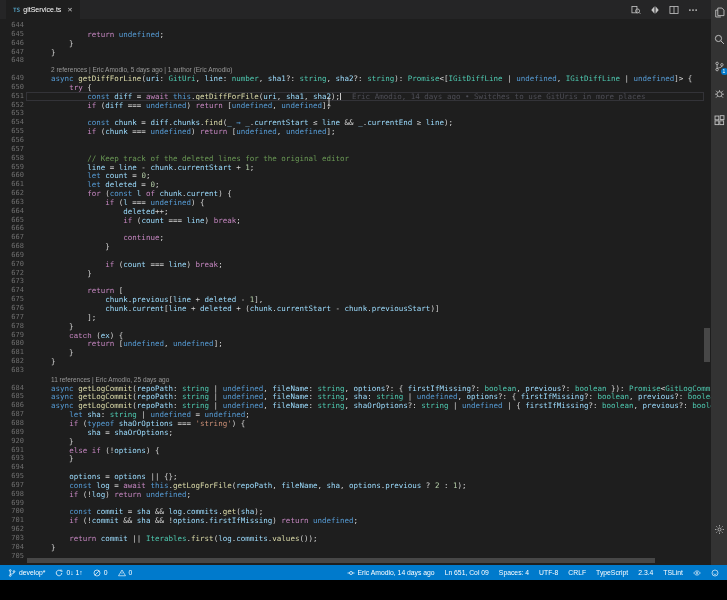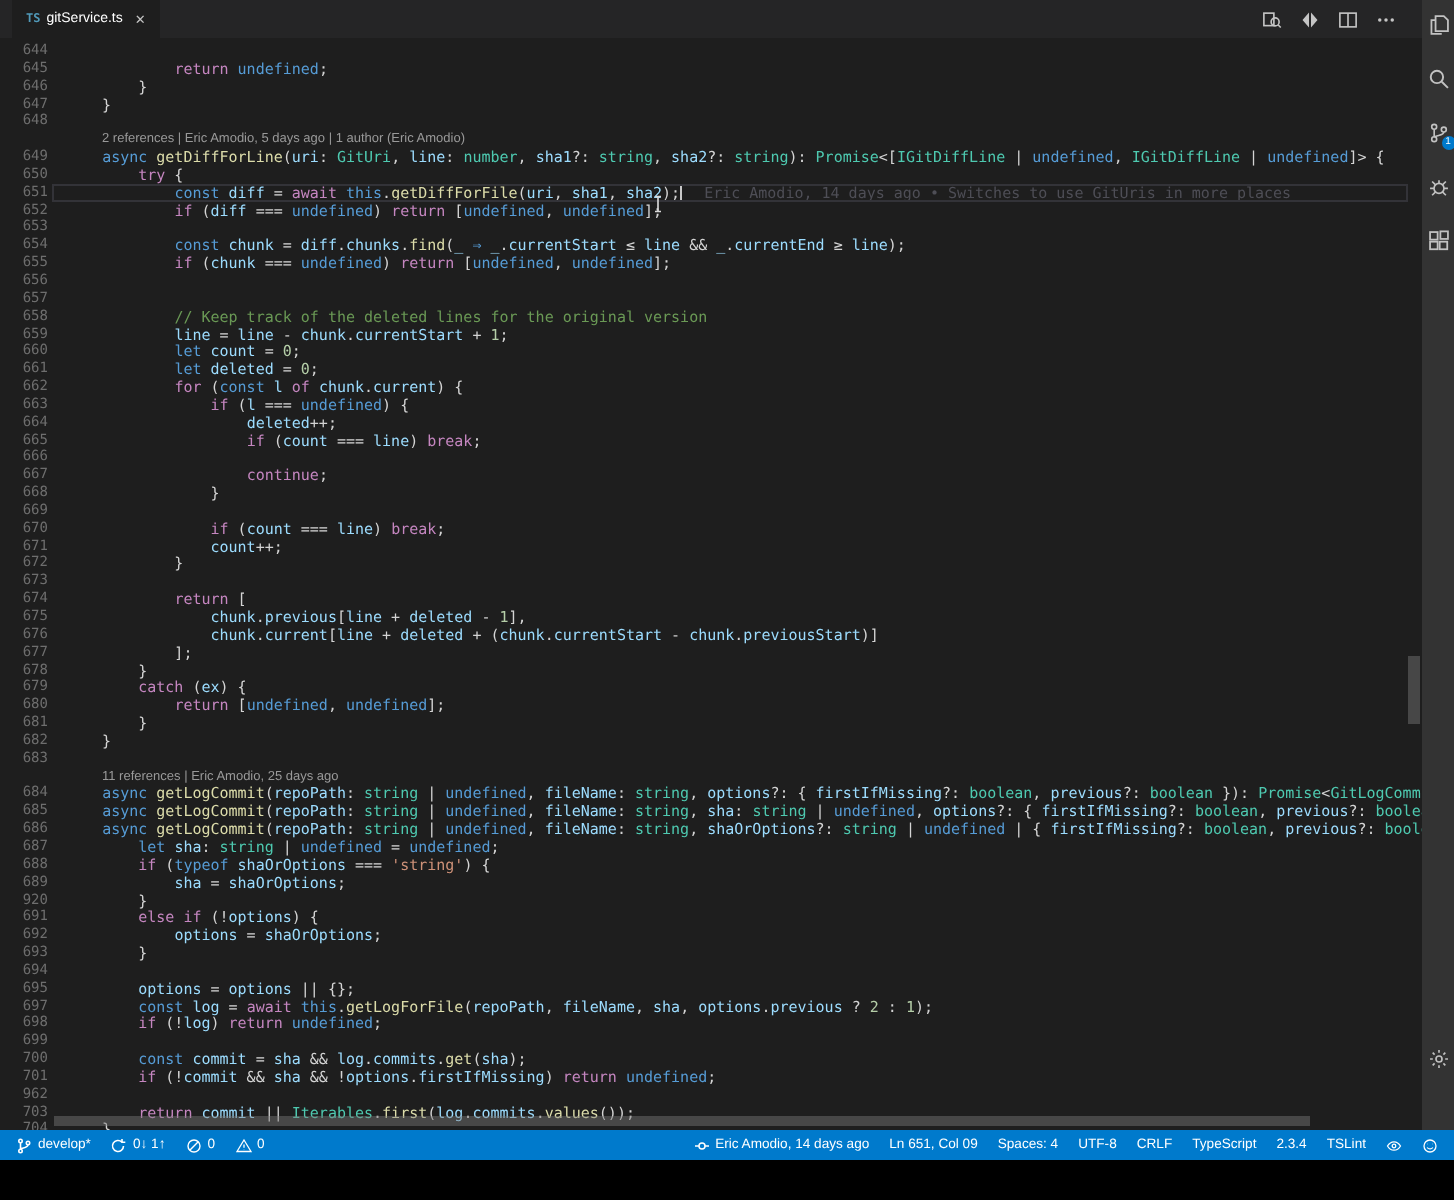--- a/index.html
+++ b/index.html
@@ -99,56 +99,54 @@
         <div class="row lens">2 references | Eric Amodio, 5 days ago | 1 author (Eric Amodio)</div>
         <div class="row"><span class="gutter">649</span><span class="src"><span style="color: rgb(212, 212, 212);">    </span><span style="color: rgb(86, 156, 214);">async </span><span style="color: rgb(220, 220, 170);">getDiffForLine</span><span style="color: rgb(212, 212, 212);">(</span><span style="color: rgb(156, 220, 254);">uri</span><span style="color: rgb(212, 212, 212);">: </span><span style="color: rgb(78, 201, 176);">GitUri</span><span style="color: rgb(212, 212, 212);">, </span><span style="color: rgb(156, 220, 254);">line</span><span style="color: rgb(212, 212, 212);">: </span><span style="color: rgb(78, 201, 176);">number</span><span style="color: rgb(212, 212, 212);">, </span><span style="color: rgb(156, 220, 254);">sha1</span><span style="color: rgb(212, 212, 212);">?: </span><span style="color: rgb(78, 201, 176);">string</span><span style="color: rgb(212, 212, 212);">, </span><span style="color: rgb(156, 220, 254);">sha2</span><span style="color: rgb(212, 212, 212);">?: </span><span style="color: rgb(78, 201, 176);">string</span><span style="color: rgb(212, 212, 212);">): </span><span style="color: rgb(78, 201, 176);">Promise</span><span style="color: rgb(212, 212, 212);">&lt;[</span><span style="color: rgb(78, 201, 176);">IGitDiffLine</span><span style="color: rgb(212, 212, 212);"> | </span><span style="color: rgb(86, 156, 214);">undefined</span><span style="color: rgb(212, 212, 212);">, </span><span style="color: rgb(78, 201, 176);">IGitDiffLine</span><span style="color: rgb(212, 212, 212);"> | </span><span style="color: rgb(86, 156, 214);">undefined</span><span style="color: rgb(212, 212, 212);">]&gt; {</span></span></div>
         <div class="row"><span class="gutter">650</span><span class="src"><span style="color: rgb(212, 212, 212);">        </span><span style="color: rgb(197, 134, 192);">try</span><span style="color: rgb(212, 212, 212);"> {</span></span></div>
         <div class="row current"><span class="gutter">651</span><span class="src"><span style="color: rgb(212, 212, 212);">            </span><span style="color: rgb(86, 156, 214);">const </span><span style="color: rgb(156, 220, 254);">diff</span><span style="color: rgb(212, 212, 212);"> = </span><span style="color: rgb(197, 134, 192);">await </span><span style="color: rgb(86, 156, 214);">this</span><span style="color: rgb(212, 212, 212);">.</span><span style="color: rgb(220, 220, 170);">getDiffForFile</span><span style="color: rgb(212, 212, 212);">(</span><span style="color: rgb(156, 220, 254);">uri</span><span style="color: rgb(212, 212, 212);">, </span><span style="color: rgb(156, 220, 254);">sha1</span><span style="color: rgb(212, 212, 212);">, </span><span style="color: rgb(156, 220, 254);">sha2</span><span style="color: rgb(212, 212, 212);">);</span><span class="cursor"></span><span class="blame" style="color: rgb(78, 78, 86);">Eric Amodio, 14 days ago • Switches to use GitUris in more places</span></span></div>
         <div class="row"><span class="gutter">652</span><span class="src"><span style="color: rgb(212, 212, 212);">            </span><span style="color: rgb(197, 134, 192);">if</span><span style="color: rgb(212, 212, 212);"> (</span><span style="color: rgb(156, 220, 254);">diff</span><span style="color: rgb(212, 212, 212);"> === </span><span style="color: rgb(86, 156, 214);">undefined</span><span style="color: rgb(212, 212, 212);">) </span><span style="color: rgb(197, 134, 192);">return</span><span style="color: rgb(212, 212, 212);"> [</span><span style="color: rgb(86, 156, 214);">undefined</span><span style="color: rgb(212, 212, 212);">, </span><span style="color: rgb(86, 156, 214);">undefined</span><span style="color: rgb(212, 212, 212);">];</span></span></div>
         <div class="row"><span class="gutter">653</span><span class="src"></span></div>
         <div class="row"><span class="gutter">654</span><span class="src"><span style="color: rgb(212, 212, 212);">            </span><span style="color: rgb(86, 156, 214);">const </span><span style="color: rgb(156, 220, 254);">chunk</span><span style="color: rgb(212, 212, 212);"> = </span><span style="color: rgb(156, 220, 254);">diff</span><span style="color: rgb(212, 212, 212);">.</span><span style="color: rgb(156, 220, 254);">chunks</span><span style="color: rgb(212, 212, 212);">.</span><span style="color: rgb(220, 220, 170);">find</span><span style="color: rgb(212, 212, 212);">(</span><span style="color: rgb(156, 220, 254);">_</span><span style="color: rgb(212, 212, 212);"> </span><span style="color: rgb(86, 156, 214);">⇒</span><span style="color: rgb(212, 212, 212);"> </span><span style="color: rgb(156, 220, 254);">_</span><span style="color: rgb(212, 212, 212);">.</span><span style="color: rgb(156, 220, 254);">currentStart</span><span style="color: rgb(212, 212, 212);"> ≤ </span><span style="color: rgb(156, 220, 254);">line</span><span style="color: rgb(212, 212, 212);"> &amp;&amp; </span><span style="color: rgb(156, 220, 254);">_</span><span style="color: rgb(212, 212, 212);">.</span><span style="color: rgb(156, 220, 254);">currentEnd</span><span style="color: rgb(212, 212, 212);"> ≥ </span><span style="color: rgb(156, 220, 254);">line</span><span style="color: rgb(212, 212, 212);">);</span></span></div>
         <div class="row"><span class="gutter">655</span><span class="src"><span style="color: rgb(212, 212, 212);">            </span><span style="color: rgb(197, 134, 192);">if</span><span style="color: rgb(212, 212, 212);"> (</span><span style="color: rgb(156, 220, 254);">chunk</span><span style="color: rgb(212, 212, 212);"> === </span><span style="color: rgb(86, 156, 214);">undefined</span><span style="color: rgb(212, 212, 212);">) </span><span style="color: rgb(197, 134, 192);">return</span><span style="color: rgb(212, 212, 212);"> [</span><span style="color: rgb(86, 156, 214);">undefined</span><span style="color: rgb(212, 212, 212);">, </span><span style="color: rgb(86, 156, 214);">undefined</span><span style="color: rgb(212, 212, 212);">];</span></span></div>
         <div class="row"><span class="gutter">656</span><span class="src"></span></div>
         <div class="row"><span class="gutter">657</span><span class="src"><span style="color: rgb(212, 212, 212);">            </span></span></div>
-        <div class="row"><span class="gutter">658</span><span class="src"><span style="color: rgb(212, 212, 212);">            </span><span style="color: rgb(106, 153, 85);">// Keep track of the deleted lines for the original version</span></span></div>
+        <div class="row"><span class="gutter">658</span><span class="src"><span style="color: rgb(212, 212, 212);">            </span><span style="color: rgb(106, 153, 85);">// Keep track of the deleted lines for the original editor</span></span></div>
         <div class="row"><span class="gutter">659</span><span class="src"><span style="color: rgb(212, 212, 212);">            </span><span style="color: rgb(156, 220, 254);">line</span><span style="color: rgb(212, 212, 212);"> = </span><span style="color: rgb(156, 220, 254);">line</span><span style="color: rgb(212, 212, 212);"> - </span><span style="color: rgb(156, 220, 254);">chunk</span><span style="color: rgb(212, 212, 212);">.</span><span style="color: rgb(156, 220, 254);">currentStart</span><span style="color: rgb(212, 212, 212);"> + </span><span style="color: rgb(181, 206, 168);">1</span><span style="color: rgb(212, 212, 212);">;</span></span></div>
         <div class="row"><span class="gutter">660</span><span class="src"><span style="color: rgb(212, 212, 212);">            </span><span style="color: rgb(86, 156, 214);">let </span><span style="color: rgb(156, 220, 254);">count</span><span style="color: rgb(212, 212, 212);"> = </span><span style="color: rgb(181, 206, 168);">0</span><span style="color: rgb(212, 212, 212);">;</span></span></div>
         <div class="row"><span class="gutter">661</span><span class="src"><span style="color: rgb(212, 212, 212);">            </span><span style="color: rgb(86, 156, 214);">let </span><span style="color: rgb(156, 220, 254);">deleted</span><span style="color: rgb(212, 212, 212);"> = </span><span style="color: rgb(181, 206, 168);">0</span><span style="color: rgb(212, 212, 212);">;</span></span></div>
         <div class="row"><span class="gutter">662</span><span class="src"><span style="color: rgb(212, 212, 212);">            </span><span style="color: rgb(197, 134, 192);">for</span><span style="color: rgb(212, 212, 212);"> (</span><span style="color: rgb(86, 156, 214);">const </span><span style="color: rgb(156, 220, 254);">l</span><span style="color: rgb(212, 212, 212);"> </span><span style="color: rgb(197, 134, 192);">of</span><span style="color: rgb(212, 212, 212);"> </span><span style="color: rgb(156, 220, 254);">chunk</span><span style="color: rgb(212, 212, 212);">.</span><span style="color: rgb(156, 220, 254);">current</span><span style="color: rgb(212, 212, 212);">) {</span></span></div>
         <div class="row"><span class="gutter">663</span><span class="src"><span style="color: rgb(212, 212, 212);">                </span><span style="color: rgb(197, 134, 192);">if</span><span style="color: rgb(212, 212, 212);"> (</span><span style="color: rgb(156, 220, 254);">l</span><span style="color: rgb(212, 212, 212);"> === </span><span style="color: rgb(86, 156, 214);">undefined</span><span style="color: rgb(212, 212, 212);">) {</span></span></div>
         <div class="row"><span class="gutter">664</span><span class="src"><span style="color: rgb(212, 212, 212);">                    </span><span style="color: rgb(156, 220, 254);">deleted</span><span style="color: rgb(212, 212, 212);">++;</span></span></div>
         <div class="row"><span class="gutter">665</span><span class="src"><span style="color: rgb(212, 212, 212);">                    </span><span style="color: rgb(197, 134, 192);">if</span><span style="color: rgb(212, 212, 212);"> (</span><span style="color: rgb(156, 220, 254);">count</span><span style="color: rgb(212, 212, 212);"> === </span><span style="color: rgb(156, 220, 254);">line</span><span style="color: rgb(212, 212, 212);">) </span><span style="color: rgb(197, 134, 192);">break</span><span style="color: rgb(212, 212, 212);">;</span></span></div>
         <div class="row"><span class="gutter">666</span><span class="src"></span></div>
         <div class="row"><span class="gutter">667</span><span class="src"><span style="color: rgb(212, 212, 212);">                    </span><span style="color: rgb(197, 134, 192);">continue</span><span style="color: rgb(212, 212, 212);">;</span></span></div>
         <div class="row"><span class="gutter">668</span><span class="src"><span style="color: rgb(212, 212, 212);">                }</span></span></div>
         <div class="row"><span class="gutter">669</span><span class="src"></span></div>
         <div class="row"><span class="gutter">670</span><span class="src"><span style="color: rgb(212, 212, 212);">                </span><span style="color: rgb(197, 134, 192);">if</span><span style="color: rgb(212, 212, 212);"> (</span><span style="color: rgb(156, 220, 254);">count</span><span style="color: rgb(212, 212, 212);"> === </span><span style="color: rgb(156, 220, 254);">line</span><span style="color: rgb(212, 212, 212);">) </span><span style="color: rgb(197, 134, 192);">break</span><span style="color: rgb(212, 212, 212);">;</span></span></div>
-        <div class="row"><span class="gutter">671</span><span class="src"><span style="color: rgb(212, 212, 212);">                </span><span style="color: rgb(156, 220, 254);">count</span><span style="color: rgb(212, 212, 212);">++;</span></span></div>
         <div class="row"><span class="gutter">672</span><span class="src"><span style="color: rgb(212, 212, 212);">            }</span></span></div>
         <div class="row"><span class="gutter">673</span><span class="src"></span></div>
         <div class="row"><span class="gutter">674</span><span class="src"><span style="color: rgb(212, 212, 212);">            </span><span style="color: rgb(197, 134, 192);">return</span><span style="color: rgb(212, 212, 212);"> [</span></span></div>
         <div class="row"><span class="gutter">675</span><span class="src"><span style="color: rgb(212, 212, 212);">                </span><span style="color: rgb(156, 220, 254);">chunk</span><span style="color: rgb(212, 212, 212);">.</span><span style="color: rgb(156, 220, 254);">previous</span><span style="color: rgb(212, 212, 212);">[</span><span style="color: rgb(156, 220, 254);">line</span><span style="color: rgb(212, 212, 212);"> + </span><span style="color: rgb(156, 220, 254);">deleted</span><span style="color: rgb(212, 212, 212);"> - </span><span style="color: rgb(181, 206, 168);">1</span><span style="color: rgb(212, 212, 212);">],</span></span></div>
         <div class="row"><span class="gutter">676</span><span class="src"><span style="color: rgb(212, 212, 212);">                </span><span style="color: rgb(156, 220, 254);">chunk</span><span style="color: rgb(212, 212, 212);">.</span><span style="color: rgb(156, 220, 254);">current</span><span style="color: rgb(212, 212, 212);">[</span><span style="color: rgb(156, 220, 254);">line</span><span style="color: rgb(212, 212, 212);"> + </span><span style="color: rgb(156, 220, 254);">deleted</span><span style="color: rgb(212, 212, 212);"> + (</span><span style="color: rgb(156, 220, 254);">chunk</span><span style="color: rgb(212, 212, 212);">.</span><span style="color: rgb(156, 220, 254);">currentStart</span><span style="color: rgb(212, 212, 212);"> - </span><span style="color: rgb(156, 220, 254);">chunk</span><span style="color: rgb(212, 212, 212);">.</span><span style="color: rgb(156, 220, 254);">previousStart</span><span style="color: rgb(212, 212, 212);">)]</span></span></div>
         <div class="row"><span class="gutter">677</span><span class="src"><span style="color: rgb(212, 212, 212);">            ];</span></span></div>
         <div class="row"><span class="gutter">678</span><span class="src"><span style="color: rgb(212, 212, 212);">        }</span></span></div>
-        <div class="row"><span class="gutter">679</span><span class="src"><span style="color: rgb(212, 212, 212);">        </span><span style="color: rgb(197, 134, 192);">catch</span><span style="color: rgb(212, 212, 212);"> (</span><span style="color: rgb(156, 220, 254);">ex</span><span style="color: rgb(212, 212, 212);">) {</span></span></div>
+        <div class="row"><span class="gutter">679</span><span class="src"><span style="color: rgb(212, 212, 212);">        </span><span style="color: rgb(197, 134, 192); font-family: Liberation Mono, monospace;">catch</span><span style="color: rgb(212, 212, 212);"> (</span><span style="color: rgb(156, 220, 254);">ex</span><span style="color: rgb(212, 212, 212);">) {</span></span></div>
         <div class="row"><span class="gutter">680</span><span class="src"><span style="color: rgb(212, 212, 212);">            </span><span style="color: rgb(197, 134, 192);">return</span><span style="color: rgb(212, 212, 212);"> [</span><span style="color: rgb(86, 156, 214);">undefined</span><span style="color: rgb(212, 212, 212);">, </span><span style="color: rgb(86, 156, 214);">undefined</span><span style="color: rgb(212, 212, 212);">];</span></span></div>
         <div class="row"><span class="gutter">681</span><span class="src"><span style="color: rgb(212, 212, 212);">        }</span></span></div>
         <div class="row"><span class="gutter">682</span><span class="src"><span style="color: rgb(212, 212, 212);">    }</span></span></div>
         <div class="row"><span class="gutter">683</span><span class="src"></span></div>
         <div class="row lens">11 references | Eric Amodio, 25 days ago</div>
         <div class="row"><span class="gutter">684</span><span class="src"><span style="color: rgb(212, 212, 212);">    </span><span style="color: rgb(86, 156, 214);">async </span><span style="color: rgb(220, 220, 170);">getLogCommit</span><span style="color: rgb(212, 212, 212);">(</span><span style="color: rgb(156, 220, 254);">repoPath</span><span style="color: rgb(212, 212, 212);">: </span><span style="color: rgb(78, 201, 176);">string</span><span style="color: rgb(212, 212, 212);"> | </span><span style="color: rgb(86, 156, 214);">undefined</span><span style="color: rgb(212, 212, 212);">, </span><span style="color: rgb(156, 220, 254);">fileName</span><span style="color: rgb(212, 212, 212);">: </span><span style="color: rgb(78, 201, 176);">string</span><span style="color: rgb(212, 212, 212);">, </span><span style="color: rgb(156, 220, 254);">options</span><span style="color: rgb(212, 212, 212);">?: { </span><span style="color: rgb(156, 220, 254);">firstIfMissing</span><span style="color: rgb(212, 212, 212);">?: </span><span style="color: rgb(78, 201, 176);">boolean</span><span style="color: rgb(212, 212, 212);">, </span><span style="color: rgb(156, 220, 254);">previous</span><span style="color: rgb(212, 212, 212);">?: </span><span style="color: rgb(78, 201, 176);">boolean</span><span style="color: rgb(212, 212, 212);"> }): </span><span style="color: rgb(78, 201, 176);">Promise</span><span style="color: rgb(212, 212, 212);">&lt;</span><span style="color: rgb(78, 201, 176);">GitLogCommit</span></span></div>
         <div class="row"><span class="gutter">685</span><span class="src"><span style="color: rgb(212, 212, 212);">    </span><span style="color: rgb(86, 156, 214);">async </span><span style="color: rgb(220, 220, 170);">getLogCommit</span><span style="color: rgb(212, 212, 212);">(</span><span style="color: rgb(156, 220, 254);">repoPath</span><span style="color: rgb(212, 212, 212);">: </span><span style="color: rgb(78, 201, 176);">string</span><span style="color: rgb(212, 212, 212);"> | </span><span style="color: rgb(86, 156, 214);">undefined</span><span style="color: rgb(212, 212, 212);">, </span><span style="color: rgb(156, 220, 254);">fileName</span><span style="color: rgb(212, 212, 212);">: </span><span style="color: rgb(78, 201, 176);">string</span><span style="color: rgb(212, 212, 212);">, </span><span style="color: rgb(156, 220, 254);">sha</span><span style="color: rgb(212, 212, 212);">: </span><span style="color: rgb(78, 201, 176);">string</span><span style="color: rgb(212, 212, 212);"> | </span><span style="color: rgb(86, 156, 214);">undefined</span><span style="color: rgb(212, 212, 212);">, </span><span style="color: rgb(156, 220, 254);">options</span><span style="color: rgb(212, 212, 212);">?: { </span><span style="color: rgb(156, 220, 254);">firstIfMissing</span><span style="color: rgb(212, 212, 212);">?: </span><span style="color: rgb(78, 201, 176);">boolean</span><span style="color: rgb(212, 212, 212);">, </span><span style="color: rgb(156, 220, 254);">previous</span><span style="color: rgb(212, 212, 212);">?: </span><span style="color: rgb(78, 201, 176);">boolean</span></span></div>
         <div class="row"><span class="gutter">686</span><span class="src"><span style="color: rgb(212, 212, 212);">    </span><span style="color: rgb(86, 156, 214);">async </span><span style="color: rgb(220, 220, 170);">getLogCommit</span><span style="color: rgb(212, 212, 212);">(</span><span style="color: rgb(156, 220, 254);">repoPath</span><span style="color: rgb(212, 212, 212);">: </span><span style="color: rgb(78, 201, 176);">string</span><span style="color: rgb(212, 212, 212);"> | </span><span style="color: rgb(86, 156, 214);">undefined</span><span style="color: rgb(212, 212, 212);">, </span><span style="color: rgb(156, 220, 254);">fileName</span><span style="color: rgb(212, 212, 212);">: </span><span style="color: rgb(78, 201, 176);">string</span><span style="color: rgb(212, 212, 212);">, </span><span style="color: rgb(156, 220, 254);">shaOrOptions</span><span style="color: rgb(212, 212, 212);">?: </span><span style="color: rgb(78, 201, 176);">string</span><span style="color: rgb(212, 212, 212);"> | </span><span style="color: rgb(86, 156, 214);">undefined</span><span style="color: rgb(212, 212, 212);"> | { </span><span style="color: rgb(156, 220, 254);">firstIfMissing</span><span style="color: rgb(212, 212, 212);">?: </span><span style="color: rgb(78, 201, 176);">boolean</span><span style="color: rgb(212, 212, 212);">, </span><span style="color: rgb(156, 220, 254);">previous</span><span style="color: rgb(212, 212, 212);">?: </span><span style="color: rgb(78, 201, 176);">boolean</span></span></div>
         <div class="row"><span class="gutter">687</span><span class="src"><span style="color: rgb(212, 212, 212);">        </span><span style="color: rgb(86, 156, 214);">let </span><span style="color: rgb(156, 220, 254);">sha</span><span style="color: rgb(212, 212, 212);">: </span><span style="color: rgb(78, 201, 176);">string</span><span style="color: rgb(212, 212, 212);"> | </span><span style="color: rgb(86, 156, 214);">undefined</span><span style="color: rgb(212, 212, 212);"> = </span><span style="color: rgb(86, 156, 214);">undefined</span><span style="color: rgb(212, 212, 212);">;</span></span></div>
         <div class="row"><span class="gutter">688</span><span class="src"><span style="color: rgb(212, 212, 212);">        </span><span style="color: rgb(197, 134, 192);">if</span><span style="color: rgb(212, 212, 212);"> (</span><span style="color: rgb(86, 156, 214);">typeof </span><span style="color: rgb(156, 220, 254);">shaOrOptions</span><span style="color: rgb(212, 212, 212);"> === </span><span style="color: rgb(206, 145, 120);">'string'</span><span style="color: rgb(212, 212, 212);">) {</span></span></div>
         <div class="row"><span class="gutter">689</span><span class="src"><span style="color: rgb(212, 212, 212);">            </span><span style="color: rgb(156, 220, 254);">sha</span><span style="color: rgb(212, 212, 212);"> = </span><span style="color: rgb(156, 220, 254);">shaOrOptions</span><span style="color: rgb(212, 212, 212);">;</span></span></div>
         <div class="row"><span class="gutter">920</span><span class="src"><span style="color: rgb(212, 212, 212);">        }</span></span></div>
         <div class="row"><span class="gutter">691</span><span class="src"><span style="color: rgb(212, 212, 212);">        </span><span style="color: rgb(197, 134, 192);">else</span><span style="color: rgb(212, 212, 212);"> </span><span style="color: rgb(197, 134, 192);">if</span><span style="color: rgb(212, 212, 212);"> (!</span><span style="color: rgb(156, 220, 254);">options</span><span style="color: rgb(212, 212, 212);">) {</span></span></div>
-        <div class="row"><span class="gutter">692</span><span class="src"><span style="color: rgb(212, 212, 212);">            </span><span style="color: rgb(156, 220, 254);">options</span><span style="color: rgb(212, 212, 212);"> = </span><span style="color: rgb(156, 220, 254);">shaOrOptions</span><span style="color: rgb(212, 212, 212);">;</span></span></div>
         <div class="row"><span class="gutter">693</span><span class="src"><span style="color: rgb(212, 212, 212);">        }</span></span></div>
         <div class="row"><span class="gutter">694</span><span class="src"></span></div>
         <div class="row"><span class="gutter">695</span><span class="src"><span style="color: rgb(212, 212, 212);">        </span><span style="color: rgb(156, 220, 254);">options</span><span style="color: rgb(212, 212, 212);"> = </span><span style="color: rgb(156, 220, 254);">options</span><span style="color: rgb(212, 212, 212);"> || {};</span></span></div>
         <div class="row"><span class="gutter">697</span><span class="src"><span style="color: rgb(212, 212, 212);">        </span><span style="color: rgb(86, 156, 214);">const </span><span style="color: rgb(156, 220, 254);">log</span><span style="color: rgb(212, 212, 212);"> = </span><span style="color: rgb(197, 134, 192);">await </span><span style="color: rgb(86, 156, 214);">this</span><span style="color: rgb(212, 212, 212);">.</span><span style="color: rgb(220, 220, 170);">getLogForFile</span><span style="color: rgb(212, 212, 212);">(</span><span style="color: rgb(156, 220, 254);">repoPath</span><span style="color: rgb(212, 212, 212);">, </span><span style="color: rgb(156, 220, 254);">fileName</span><span style="color: rgb(212, 212, 212);">, </span><span style="color: rgb(156, 220, 254);">sha</span><span style="color: rgb(212, 212, 212);">, </span><span style="color: rgb(156, 220, 254);">options</span><span style="color: rgb(212, 212, 212);">.</span><span style="color: rgb(156, 220, 254);">previous</span><span style="color: rgb(212, 212, 212);"> ? </span><span style="color: rgb(181, 206, 168);">2</span><span style="color: rgb(212, 212, 212);"> : </span><span style="color: rgb(181, 206, 168);">1</span><span style="color: rgb(212, 212, 212);">);</span></span></div>
         <div class="row"><span class="gutter">698</span><span class="src"><span style="color: rgb(212, 212, 212);">        </span><span style="color: rgb(197, 134, 192);">if</span><span style="color: rgb(212, 212, 212);"> (!</span><span style="color: rgb(156, 220, 254);">log</span><span style="color: rgb(212, 212, 212);">) </span><span style="color: rgb(197, 134, 192);">return</span><span style="color: rgb(212, 212, 212);"> </span><span style="color: rgb(86, 156, 214);">undefined</span><span style="color: rgb(212, 212, 212);">;</span></span></div>
         <div class="row"><span class="gutter">699</span><span class="src"></span></div>
         <div class="row"><span class="gutter">700</span><span class="src"><span style="color: rgb(212, 212, 212);">        </span><span style="color: rgb(86, 156, 214);">const </span><span style="color: rgb(156, 220, 254);">commit</span><span style="color: rgb(212, 212, 212);"> = </span><span style="color: rgb(156, 220, 254);">sha</span><span style="color: rgb(212, 212, 212);"> &amp;&amp; </span><span style="color: rgb(156, 220, 254);">log</span><span style="color: rgb(212, 212, 212);">.</span><span style="color: rgb(156, 220, 254);">commits</span><span style="color: rgb(212, 212, 212);">.</span><span style="color: rgb(220, 220, 170);">get</span><span style="color: rgb(212, 212, 212);">(</span><span style="color: rgb(156, 220, 254);">sha</span><span style="color: rgb(212, 212, 212);">);</span></span></div>
         <div class="row"><span class="gutter">701</span><span class="src"><span style="color: rgb(212, 212, 212);">        </span><span style="color: rgb(197, 134, 192);">if</span><span style="color: rgb(212, 212, 212);"> (!</span><span style="color: rgb(156, 220, 254);">commit</span><span style="color: rgb(212, 212, 212);"> &amp;&amp; </span><span style="color: rgb(156, 220, 254);">sha</span><span style="color: rgb(212, 212, 212);"> &amp;&amp; !</span><span style="color: rgb(156, 220, 254);">options</span><span style="color: rgb(212, 212, 212);">.</span><span style="color: rgb(156, 220, 254);">firstIfMissing</span><span style="color: rgb(212, 212, 212);">) </span><span style="color: rgb(197, 134, 192);">return</span><span style="color: rgb(212, 212, 212);"> </span><span style="color: rgb(86, 156, 214);">undefined</span><span style="color: rgb(212, 212, 212);">;</span></span></div>
         <div class="row"><span class="gutter">962</span><span class="src"></span></div>
         <div class="row"><span class="gutter">703</span><span class="src"><span style="color: rgb(212, 212, 212);">        </span><span style="color: rgb(197, 134, 192);">return</span><span style="color: rgb(212, 212, 212);"> </span><span style="color: rgb(156, 220, 254);">commit</span><span style="color: rgb(212, 212, 212);"> || </span><span style="color: rgb(78, 201, 176);">Iterables</span><span style="color: rgb(212, 212, 212);">.</span><span style="color: rgb(220, 220, 170);">first</span><span style="color: rgb(212, 212, 212);">(</span><span style="color: rgb(156, 220, 254);">log</span><span style="color: rgb(212, 212, 212);">.</span><span style="color: rgb(156, 220, 254);">commits</span><span style="color: rgb(212, 212, 212);">.</span><span style="color: rgb(220, 220, 170);">values</span><span style="color: rgb(212, 212, 212);">());</span></span></div>

